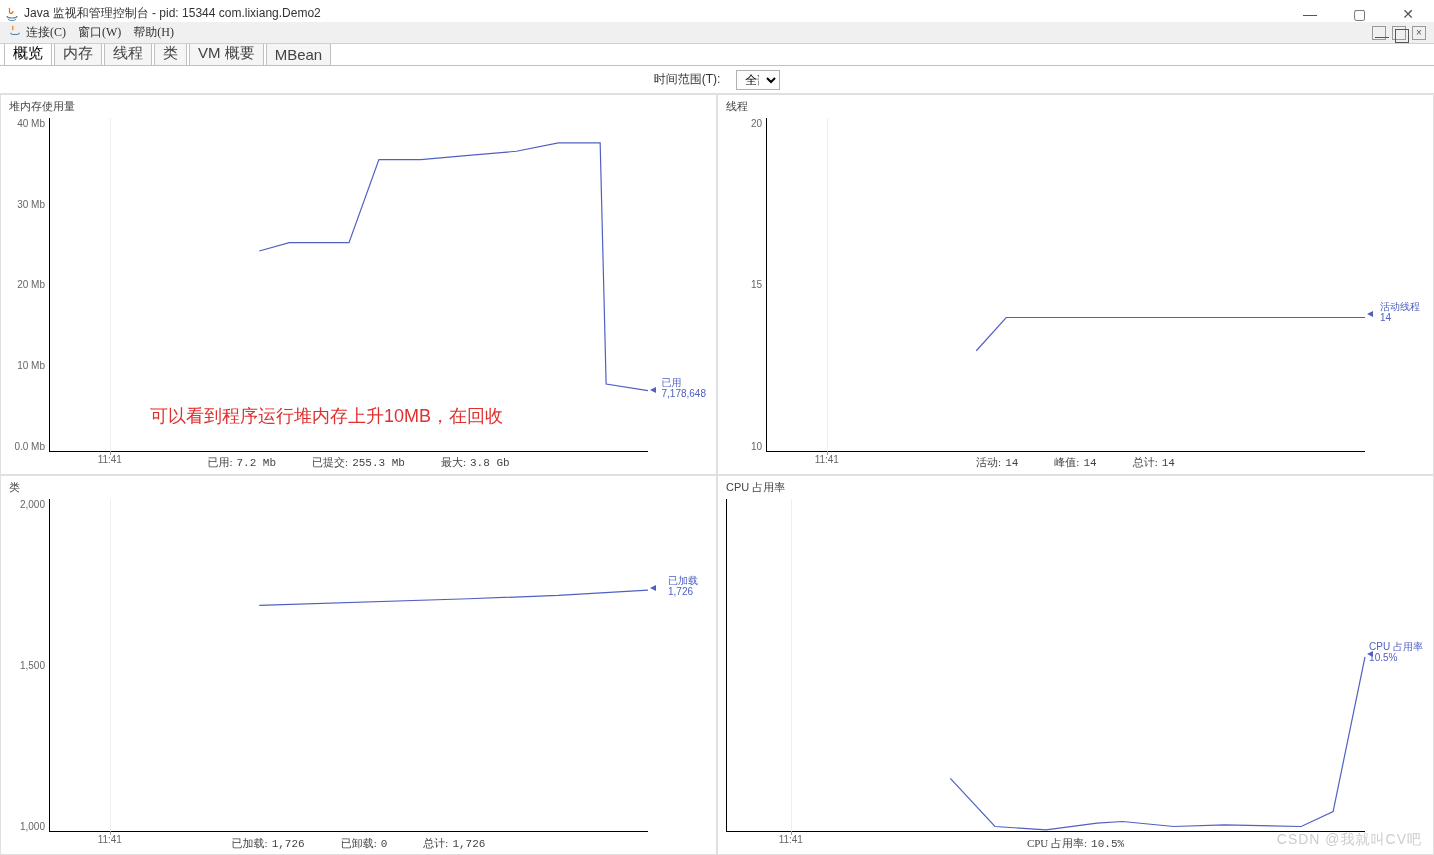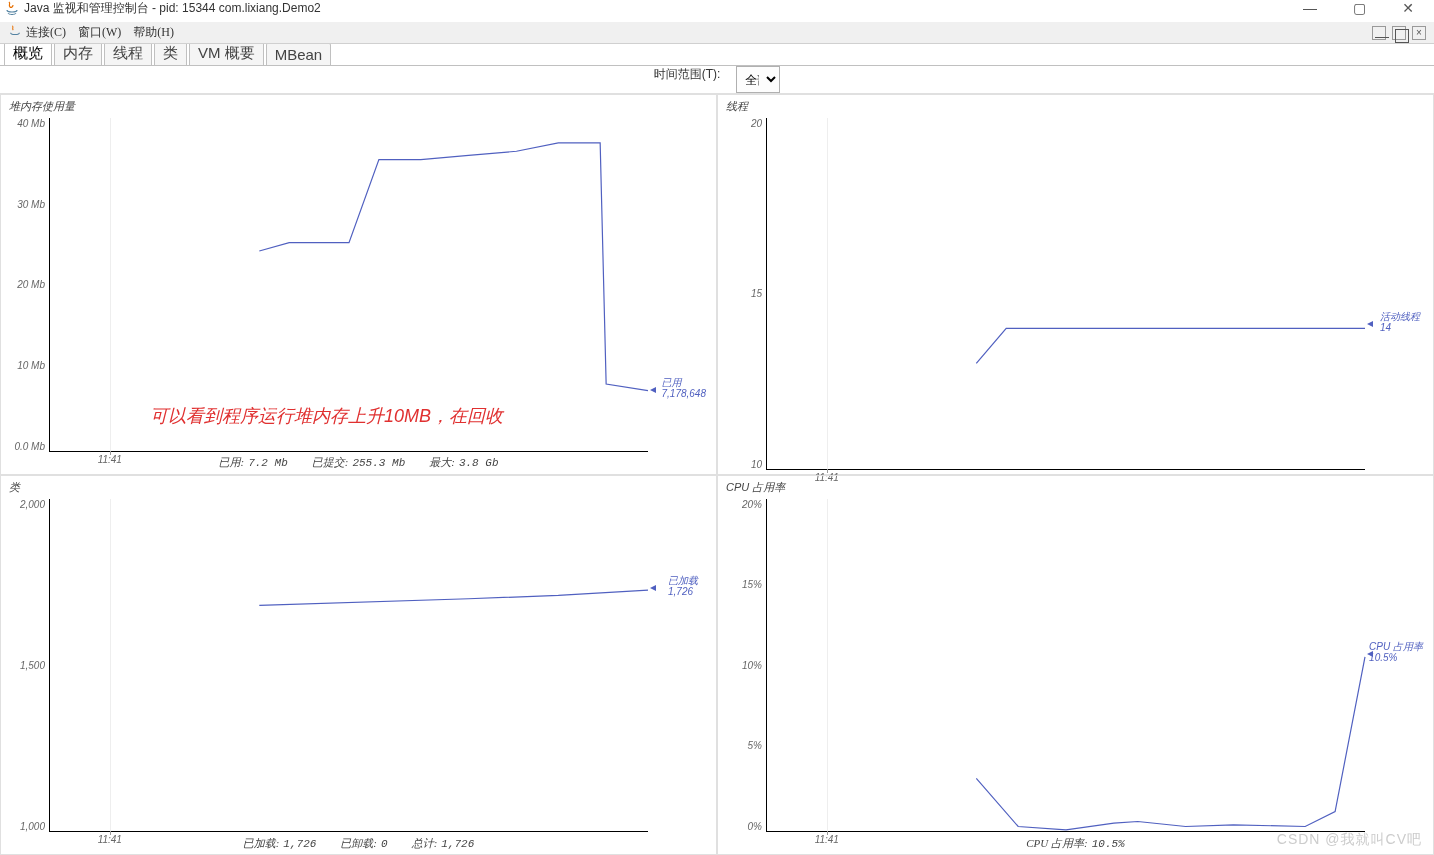--- a/index.html
+++ b/index.html
@@ -1,45 +1,45 @@
 <!DOCTYPE html>
 <html><head>
 <meta charset="utf-8">
 <style>
 * { box-sizing: border-box; margin: 0; padding: 0; }
 body { font-family: "Microsoft YaHei", Arial, sans-serif; font-size: 12px; background: #fff; color: #333; width: 1434px; height: 855px; overflow: hidden; position: relative; }
 
-.titlebar { height: 22px; display: flex; align-items: flex-start; padding: 0 4px; background: #fff; border-radius: 8px; }
+.titlebar { height: 22px; display: flex; align-items: flex-end; padding: 0 4px; background: #fff; border-radius: 8px; }
 .titlebar .java-icon { width: 16px; height: 16px; margin-right: 4px; display: inline-flex; align-items: center; justify-content: center; }
 .titlebar .title { font-size: 12px; color: #333; flex: 1; }
 .win-controls { display: flex; gap: 20px; margin-right: 8px; }
 .win-controls span { font-size: 14px; color: #555; cursor: pointer; padding: 0 8px; }
 
 .menubar { height: 22px; background: #f0f0f0; border-bottom: 1px solid #d0d0d0; display: flex; align-items: center; padding: 0 8px; position: relative; }
 .menubar .menu-item { margin-right: 12px; color: #333; cursor: pointer; font-family: Liberation Serif, serif; }
 .menubar .right-icons { position: absolute; right: 8px; display: flex; gap: 6px; }
 .menubar .right-icons span { width: 14px; height: 14px; display: inline-block; }
 
 .tabs { height: 22px; background: #fff; border-bottom: 1px solid #c0c0c0; display: flex; align-items: end; padding: 0 4px; }
 .tab { border: 1px solid #c0c0c0; border-bottom: none; padding: 2px 8px; margin-right: 2px; background: #f5f5f5; font-size: 15px; color: #444; border-radius: 2px 2px 0 0; cursor: pointer; }
 .tab.active { background: #fff; color: #000; }
 
-.timerange-row { height: 28px; display: flex; justify-content: center; gap: 16px; border-bottom: 1px solid #e0e0e0; }
+.timerange-row { height: 28px; display: flex; align-items: center; justify-content: center; gap: 16px; border-bottom: 1px solid #e0e0e0; }
 .timerange-row select { border: 1px solid #b0b0b0; font-size: 12px; padding: 1px 4px; width: 44px; background: #fdfdfd; }
 
 .grid { display: grid; grid-template-columns: 1fr 1fr; grid-template-rows: 1fr 1fr; height: calc(100% - 94px); }
-.panel { border: 1px solid #e0e0e0; padding: 4px 8px 2px 8px; display: flex; flex-direction: column; position: relative; font-style: italic; }
+.panel { border: 1px solid #e0e0e0; padding: 4px 8px 2px 8px; display: flex; flex-direction: column; position: relative; }
 .panel-title { font-size: 11px; color: #444; margin-bottom: 2px; }
 .chart-wrap { flex: 1; position: relative; display: flex; }
 .y-axis { display: flex; flex-direction: column; justify-content: space-between; align-items: flex-end; padding: 2px 4px 2px 0; font-size: 10px; color: #666; width: 40px; }
 .plot { flex: 1; position: relative; border-left: 1px solid #000; border-bottom: 1px solid #000; margin: 2px 60px 2px 0; }
 .x-tick { position: absolute; bottom: -14px; font-size: 10px; color: #666; transform: translateX(-50%); }
 .x-tick-line { position: absolute; bottom: -4px; width: 1px; height: 4px; background: #999; }
 .grid-line-v { position: absolute; top: 0; bottom: 0; width: 1px; background: #eee; }
-.footer-row { height: 18px; display: flex; justify-content: center; gap: 24px; font-size: 11px; color: #444; align-items: center; font-family: "Courier New", monospace; }
+.footer-row { height: 18px; display: flex; justify-content: center; gap: 36px; font-size: 11px; color: #444; align-items: center; font-family: "Courier New", monospace; }
 .footer-row .lbl { font-family: "Microsoft YaHei"; margin-right: 4px; }
 
 .line { stroke: #5060c0; stroke-width: 1.2; fill: none; }
 .marker-label { position: absolute; font-size: 10px; color: #5060c0; line-height: 1.1; }
 .marker-arrow { position: absolute; width: 0; height: 0; border-top: 3px solid transparent; border-bottom: 3px solid transparent; border-right: 6px solid #5060c0; }
 
 .annotation-red { position: absolute; color: #e03030; font-size: 18px; font-weight: 400; }
 
 .watermark { position: absolute; right: 12px; bottom: 6px; font-size: 14px; color: #ccc; letter-spacing: 1px; }
 
@@ -150,20 +150,25 @@
           </svg>
         <div class="x-tick-line" style="left:10%"></div>
         <div class="x-tick" style="left:10%">11:41</div>
         <div class="marker-arrow" style="right:-8px; top:58%"></div>
         <div class="marker-label" style="right:-55px; top:55%">
           <span>活动线程</span><br>
           <span>14</span>
         </div>
       </div>
     </div>
+    <div class="footer-row">
+      <span><span class="lbl">活动:</span><span>14</span></span>
+      <span><span class="lbl">峰值:</span><span>14</span></span>
+      <span><span class="lbl">总计:</span><span>14</span></span>
+    </div>
   </div>
 
   <div class="panel">
     <div class="panel-title">类</div>
     <div class="chart-wrap">
       <div class="y-axis">
         <span>2,000</span>
         <span>1,500</span>
         <span>1,000</span>
       </div>
@@ -184,27 +189,20 @@
     <div class="footer-row">
       <span><span class="lbl">已加载:</span><span>1,726</span></span>
       <span><span class="lbl">已卸载:</span><span>0</span></span>
       <span><span class="lbl">总计:</span><span>1,726</span></span>
     </div>
   </div>
 
   <div class="panel">
     <div class="panel-title">CPU 占用率</div>
     <div class="chart-wrap">
-      <div class="y-axis">
-        <span>20%</span>
-        <span>15%</span>
-        <span>10%</span>
-        <span>5%</span>
-        <span>0%</span>
-      </div>
       <div class="plot">
         <div class="grid-line-v" style="left:10%"></div>
         <svg class="chart-svg" id="svg-cpu" preserveAspectRatio="none" viewBox="0 0 100 100">
             <path d="M35,84 L42,98.5 L50,99.5 L57.99999999999999,97.5 L62,97 L70,98.5 L78,98 L90,98.5 L95,94 L100,47.5" class="line" vector-effect="non-scaling-stroke"></path>
           </svg>
         <div class="x-tick-line" style="left:10%"></div>
         <div class="x-tick" style="left:10%">11:41</div>
         <div class="marker-arrow" style="right:-8px; top:46%"></div>
         <div class="marker-label" style="right:-58px; top:43%">
           <span>CPU 占用率</span><br>

